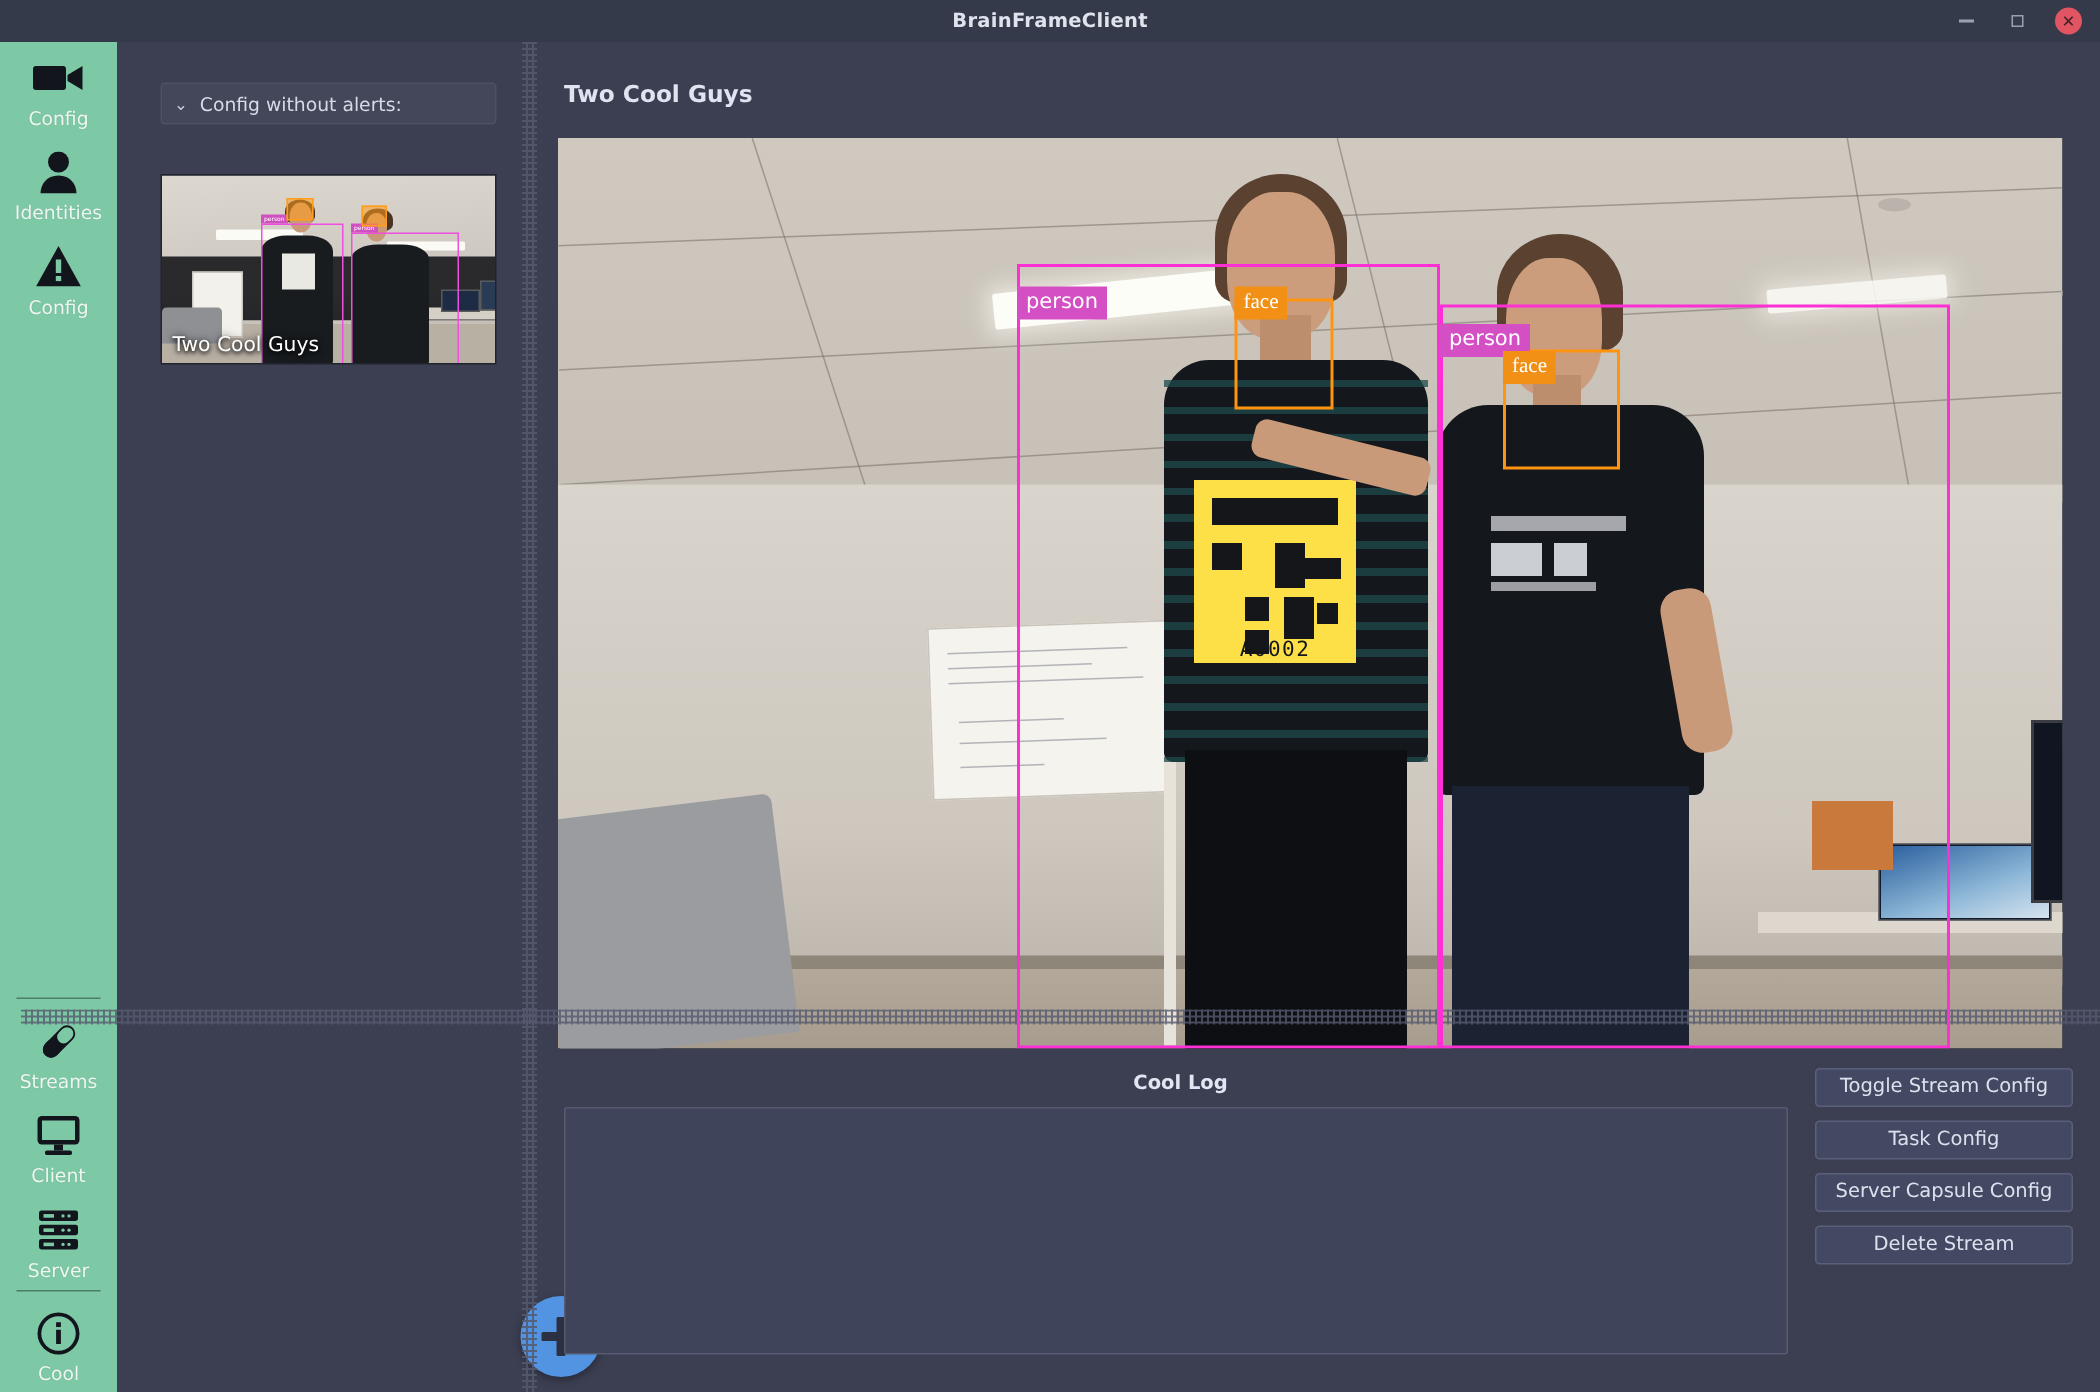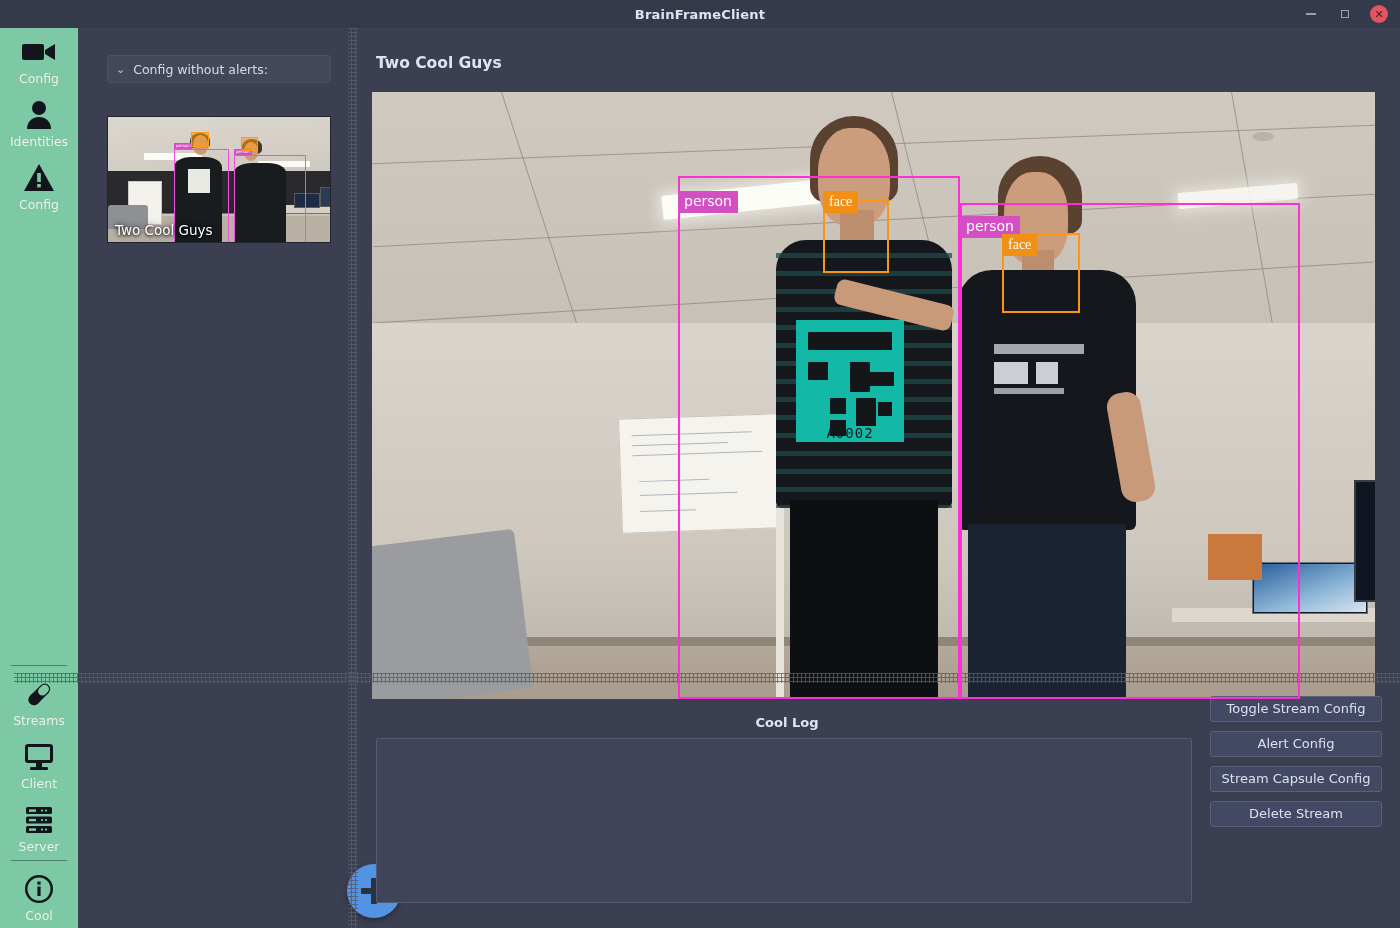--- a/index.html
+++ b/index.html
@@ -142,21 +142,21 @@
 
   .v-person{ position:absolute; }
   .v-head{ position:absolute; background:#cb9d7c; border-radius:44% 44% 40% 40%; }
   .v-hair{ position:absolute; background:#5a4130; border-radius:52% 52% 18% 18%; }
   .v-neck{ position:absolute; background:#bd8e6d; }
   .v-torso{ position:absolute; background:#14171b; }
   .v-stripes{ position:absolute; inset:0;
     background:repeating-linear-gradient(180deg, transparent 0 13px, #1e4a4c 13px 18px); opacity:.75; }
   .v-legs{ position:absolute; background:#0d0f12; }
   .v-arm{ position:absolute; background:#c99a79; border-radius:8px; }
-  .v-qr{ position:absolute; background:#14b8a6; }
+  .v-qr{ position:absolute; background:#fde047; }
   .v-qr .cell{ position:absolute; background:#15161a; }
   .v-qr .code{ position:absolute; left:0; bottom:1px; width:100%; text-align:center;
     font-family:"DejaVu Sans Mono", monospace; font-size:14px; color:#15161a; letter-spacing:1px; }
 
   .v-board{ position:absolute; background:#f4f3ee; border:1px solid #c9c3ba; }
   .v-board .ink{ position:absolute; background:#7b7f8c; height:1px; opacity:.55; }
   .v-chair{ position:absolute; background:#9a9ca0; border-radius:6px 6px 2px 2px; }
   .v-table{ position:absolute; background:#ddd7cd; }
   .v-laptop{ position:absolute; background:#131a28; border:1px solid #6d6f74; }
   .v-laptop .scr{ position:absolute; inset:1px; background:linear-gradient(160deg,#2a5f9e,#8fb8d8 60%,#d7e4ee); }
@@ -456,18 +456,18 @@
   </div>
 </div>
 
 <div id="hsplit"></div>
 
 <div id="main-bottom">
   <div id="alert-title" style="position:absolute;left:372px;top:715px;width:830px;">Cool Log</div>
   <div id="alert-box" style="position:absolute;left:376px;top:738px;width:816px;height:165px;"></div>
 </div>
 
-<div id="rightbtns" style="position:absolute;left:1210px;top:696px;width:176px;">
+<div id="rightbtns" style="position:absolute;left:1210px;top:712px;width:176px;">
   <button class="cfgbtn">Toggle Stream Config</button>
-  <button class="cfgbtn">Alert Config</button>
-  <button class="cfgbtn">Stream Capsule Config</button>
+  <button class="cfgbtn">Task Config</button>
+  <button class="cfgbtn">Server Capsule Config</button>
   <button class="cfgbtn">Delete Stream</button>
 </div>
 
 </body></html>

